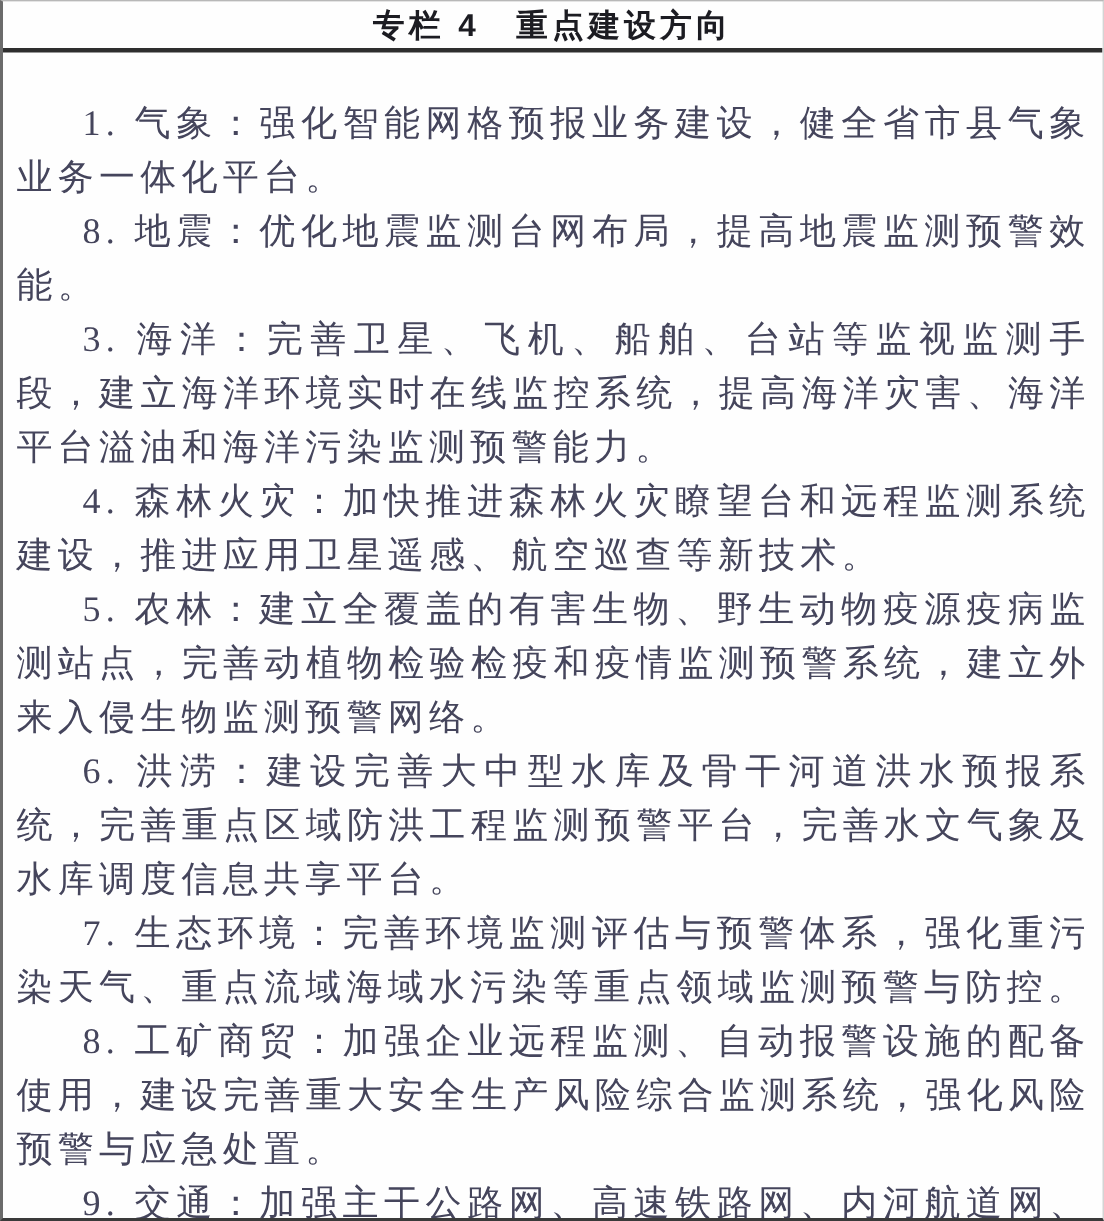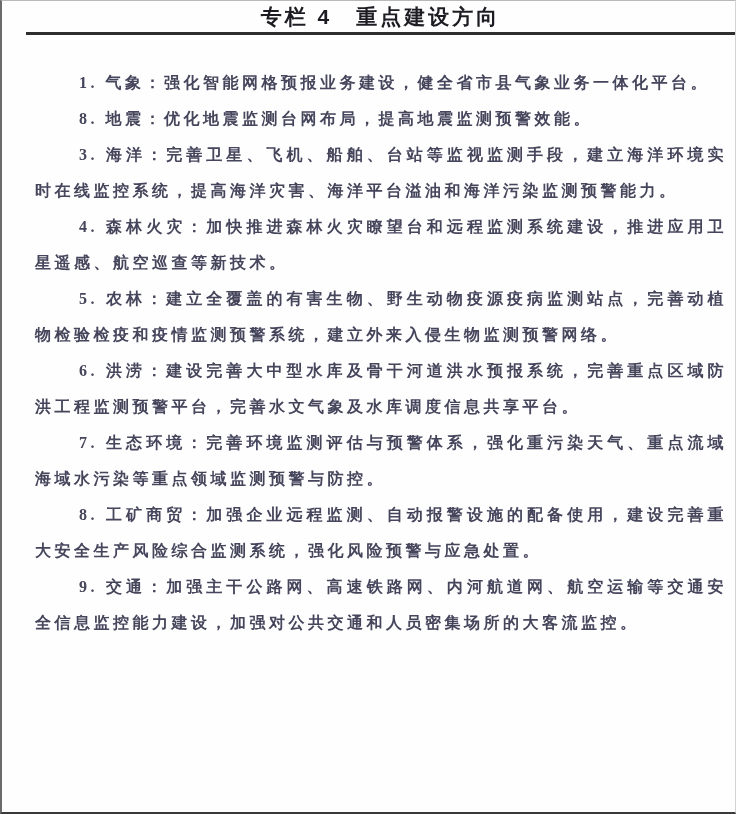--- a/index.html
+++ b/index.html
@@ -11,21 +11,20 @@
     position: relative;
     width: 736px;
     height: 814px;
     box-sizing: border-box;
     background: #fefefe;
     overflow: hidden;
     border-top: 1px solid #b8b8b8;
     border-left: 2px solid #6b6b6b;
     border-right: 1px solid #d4d4d4;
     border-bottom: 2px solid #3a3a3a;
-    padding-left: 24px;
   }
   .panel-header {
     height: 31px;
     box-sizing: content-box;
     border-bottom: 3px solid #2e2e2e;
     display: flex;
     align-items: center;
     justify-content: center;
     background: #fefefe;
   }
@@ -36,28 +35,27 @@
     letter-spacing: 3px;
     color: #1c1c22;
     white-space: pre;
   }
   .panel-body {
     padding: 30px 8px 0 9px;
   }
   .para {
     margin: 0;
     font-family: "Liberation Serif", "DejaVu Serif", serif;
-    font-size: 16px;
+    font-size: 24px;
     line-height: 36px;
     letter-spacing: 3.5px;
     color: #45455c;
     text-align: justify;
     text-align-last: left;
     text-indent: 44px;
-    font-weight: bold;
   }
 </style>
 </head>
 <body>
 
 <div class="page">
   <div class="panel-header">
     <span class="panel-title">专栏 4　重点建设方向</span>
   </div>
   <div class="panel-body">

